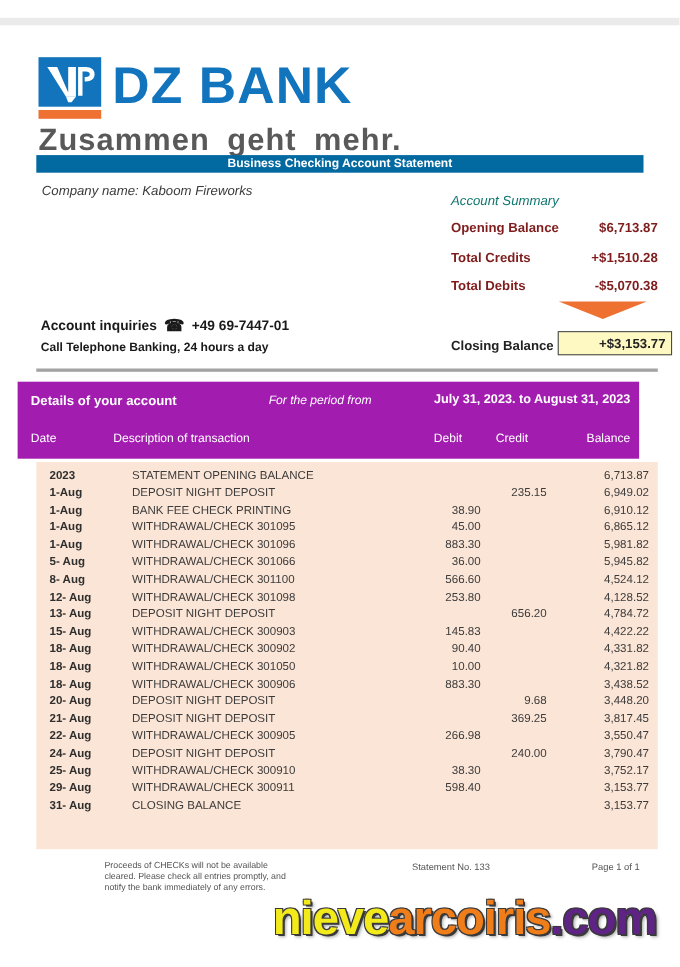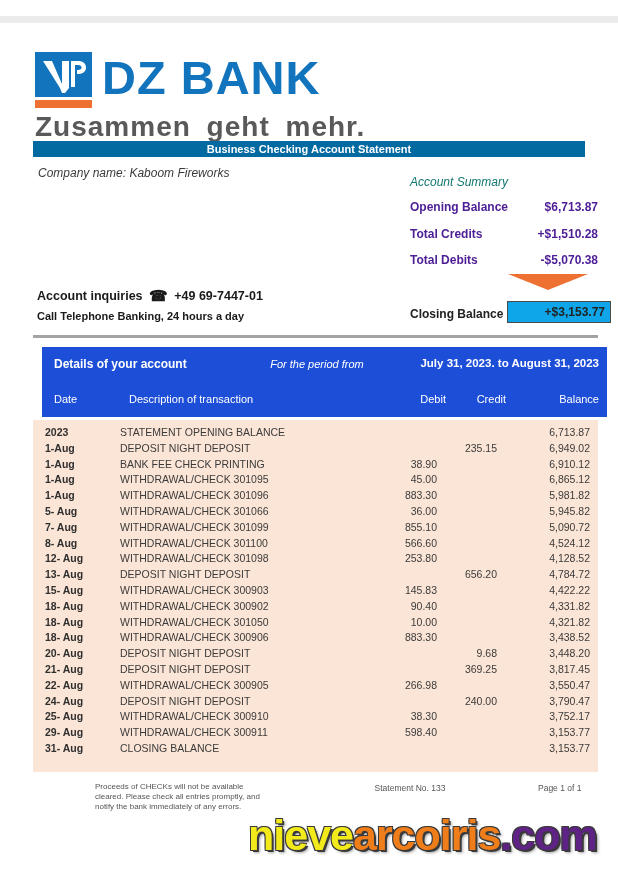--- a/index.html
+++ b/index.html
@@ -19,37 +19,37 @@
   .tagline { position:absolute; left:35px; top:95px; font-size:28px; font-weight:bold; color:#595959; letter-spacing:1px; word-spacing:7px; }
 
   
   .banner { position:absolute; left:33px; top:125px; width:552px; height:16px; background:#0369a1;
     color:#fff; font-size:11px; font-weight:bold; text-align:center; line-height:16px; }
 
   
   .company { position:absolute; left:38px; top:150px; font-size:12px; font-style:italic; color:#3a3a3a; }
   .summary-title { position:absolute; left:410px; top:159px; font-size:12px; font-style:italic; color:#0f766e; }
   .summary-row { position:absolute; left:410px; width:188px; display:flex; justify-content:space-between;
-    font-size:12px; font-weight:bold; color:#4c1d95; }
+    font-size:12px; font-weight:bold; color:#7f1d1d; }
   .summary-row.r0 { top:184px; } .summary-row.r1 { top:211px; } .summary-row.r2 { top:237px; }
   .triangle { position:absolute; left:508px; top:258px; width:0; height:0;
     border-left:40px solid transparent; border-right:40px solid transparent; border-top:16px solid #ee7132; }
   .closing-label { position:absolute; left:410px; top:291px; font-size:12px; font-weight:bold; color:#222; }
   .closing-box { position:absolute; left:507px; top:285px; width:104px; height:22px; border:1px solid #4a4a4a;
-    font-size:12px; font-weight:bold; color:#222; text-align:right; line-height:20px; padding-right:5px; background:#0ea5e9; }
+    font-size:12px; font-weight:bold; color:#222; text-align:right; line-height:20px; padding-right:5px; background:#fef9c3; }
 
   
   .inquiries { position:absolute; left:37px; top:271px; font-size:12.5px; font-weight:bold; color:#1a1a1a; }
   .inquiries .phone-glyph { font-size:15px; vertical-align:-1px; padding:0 3px; }
   .telephone { position:absolute; left:37px; top:294px; font-size:11px; font-weight:bold; color:#1a1a1a; }
 
   .rule { position:absolute; left:33px; top:319px; width:565px; height:3px; background:#a3a3a3; }
 
   
-  .details-head { position:absolute; left:42px; top:331px; width:565px; height:70px; background:#1d4ed8; color:#fff; }
+  .details-head { position:absolute; left:16px; top:331px; width:565px; height:70px; background:#a21caf; color:#fff; }
   .dh-title { position:absolute; left:12px; top:10px; font-size:12px; font-weight:bold; }
   .dh-period-label { position:absolute; left:195px; top:11px; width:160px; text-align:center; font-size:11px; font-style:italic; }
   .dh-period { position:absolute; right:8px; top:10px; font-size:11.5px; font-weight:bold; }
   .cols { position:absolute; left:0; top:46px; width:565px; display:grid;
     grid-template-columns:80px 225px 92px 60px 93px; font-size:11px; padding:0 8px 0 7px; }
   .cols .c0 { padding-left:5px; }
   .cols .c2, .cols .c3, .cols .c4 { text-align:right; }
 
   
   .txn-table { position:absolute; left:33px; top:404px; width:565px; height:352px; background:#fbe5d6; padding-top:5px; }
@@ -171,27 +171,20 @@
     </div>
 
     <div class="txn-row">
       <span class="f-date">5- Aug</span>
       <span class="f-desc">WITHDRAWAL/CHECK 301066</span>
       <span class="f-debit">36.00</span>
       <span class="f-credit"></span>
       <span class="f-balance">5,945.82</span>
     </div>
 
-    <div class="txn-row">
-      <span class="f-date">7- Aug</span>
-      <span class="f-desc">WITHDRAWAL/CHECK 301099</span>
-      <span class="f-debit">855.10</span>
-      <span class="f-credit"></span>
-      <span class="f-balance">5,090.72</span>
-    </div>
 
     <div class="txn-row">
       <span class="f-date">8- Aug</span>
       <span class="f-desc">WITHDRAWAL/CHECK 301100</span>
       <span class="f-debit">566.60</span>
       <span class="f-credit"></span>
       <span class="f-balance">4,524.12</span>
     </div>
 
 

